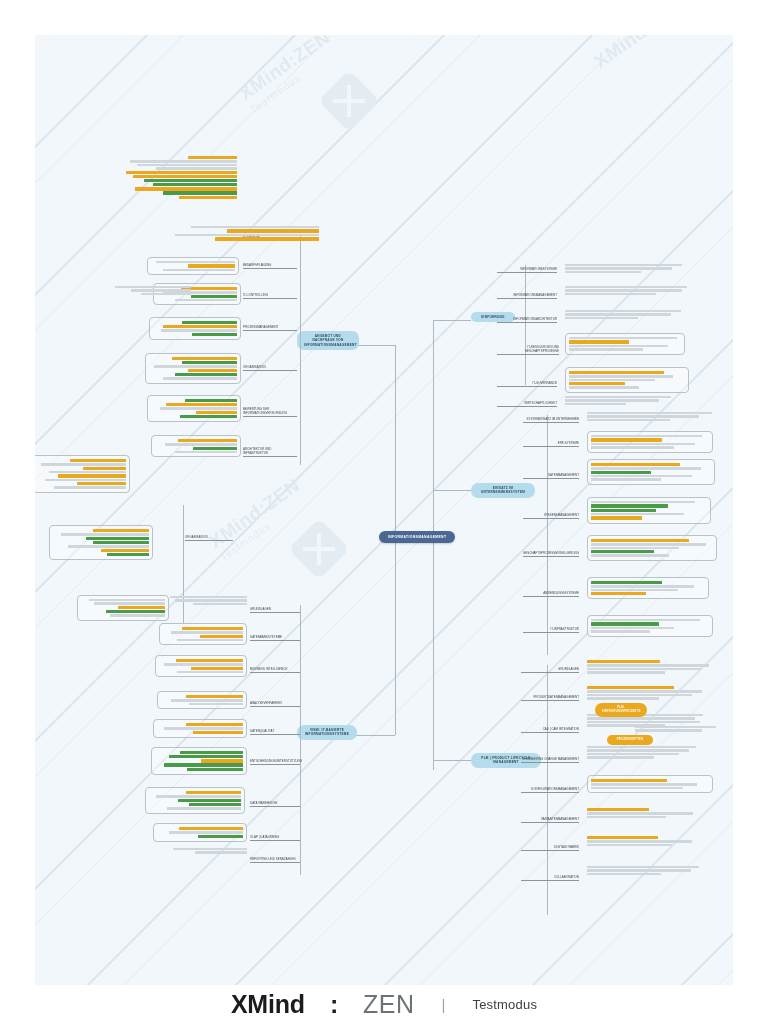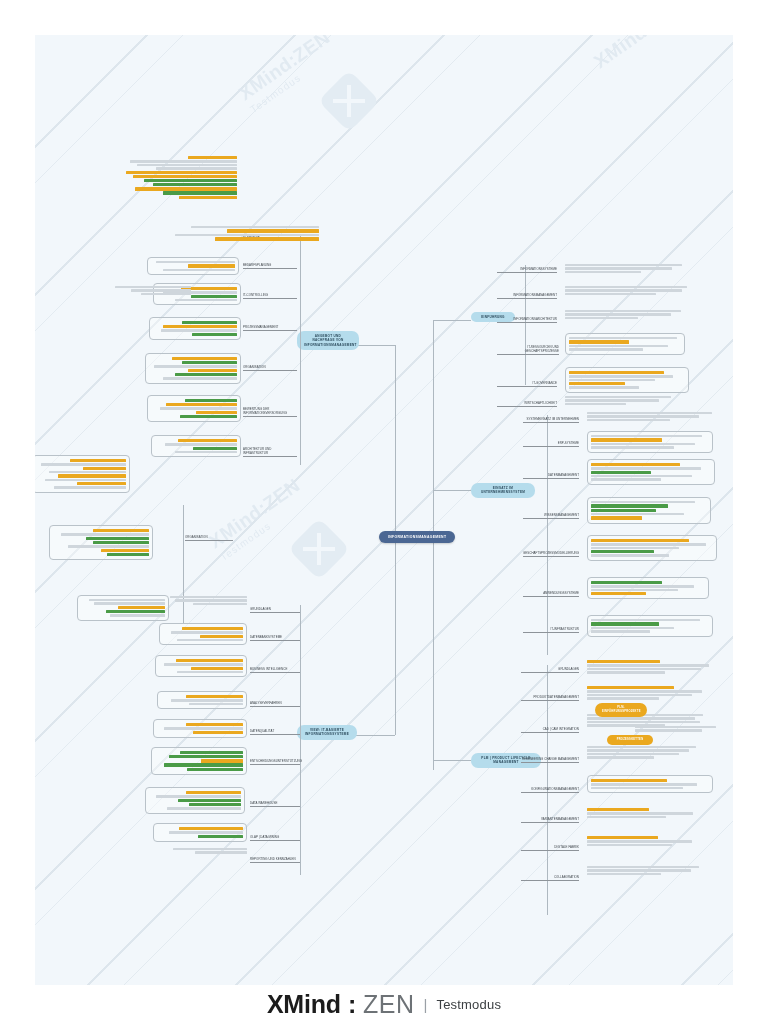--- a/index.html
+++ b/index.html
@@ -28,21 +28,21 @@
   .wmark .wm-sub{display:block;font-size:10px;letter-spacing:1.2px;margin-top:1px;}
   .wmlogo{position:absolute;width:44px;height:44px;border-radius:9px;
           background:#e3ecf3;transform:rotate(45deg);pointer-events:none;}
   .wmlogo::before,.wmlogo::after{content:"";position:absolute;left:50%;top:6px;
           width:4px;height:32px;margin-left:-2px;background:#f2f7fb;}
   .wmlogo::before{transform:rotate(45deg);}
   .wmlogo::after{transform:rotate(-45deg);}
 
   
   #footer{position:absolute;left:0;top:985px;width:768px;height:39px;
-          display:flex;align-items:center;justify-content:center;gap:7px;
+          display:flex;align-items:center;justify-content:center;gap:25px;
           background:#ffffff;}
   #footer .xm{font-size:25px;font-weight:700;color:#1c1c1c;letter-spacing:-.2px;}
   #footer .zen{font-size:25px;font-weight:300;color:#6d7276;letter-spacing:.5px;}
   #footer .bar{font-size:15px;color:#9aa0a6;margin:0 2px;}
   #footer .tm{font-size:13px;color:#3c4043;letter-spacing:.2px;}
 
   
   .node{position:absolute;box-sizing:border-box;}
 
   .root{background:#4b6793;color:#ffffff;border-radius:9px;

